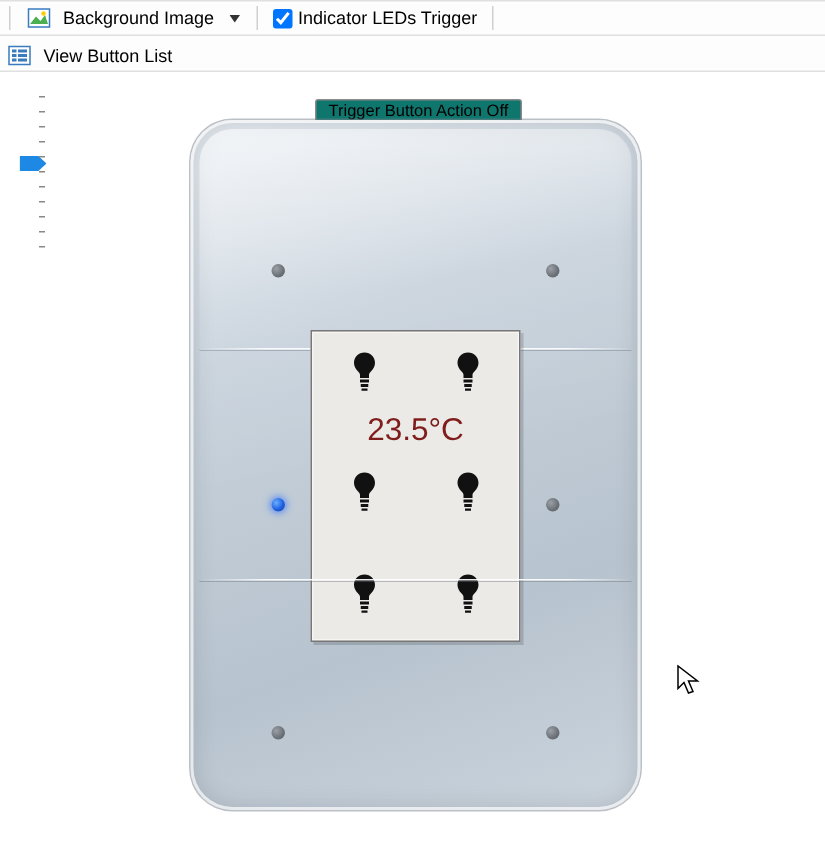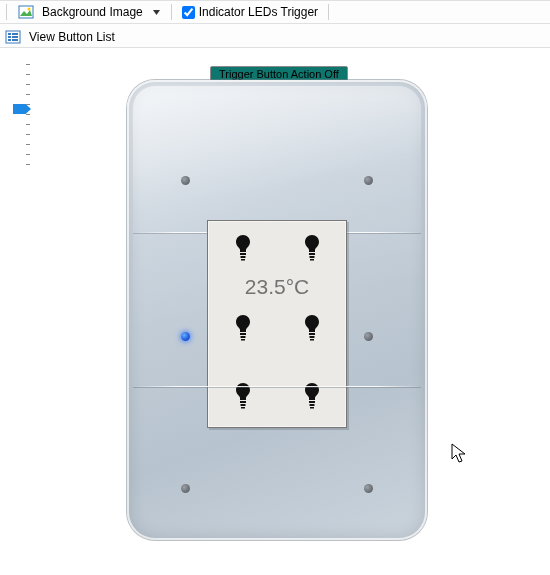--- a/index.html
+++ b/index.html
@@ -124,21 +124,21 @@
   .screen .row.mid { top: 92px; }
   .screen .row.bot { top: 160px; }
   .bulb {
     width: 20px; height: 28px;
   }
   .temp {
     position:absolute; left:0; right:0; top: 54px;
     text-align:center;
     font-family: "Segoe UI", sans-serif;
     font-size: 21px;
-    color: #737373;
+    color: #7f1d1d;
   }
   
   .trigger-btn {
     position:absolute;
     left: 210px; top: 18px;
     font-size: 11px;
     padding: 1px 8px;
     background: #0f766e;
     border: 1px solid #8a8a8a;
     border-radius: 2px;

